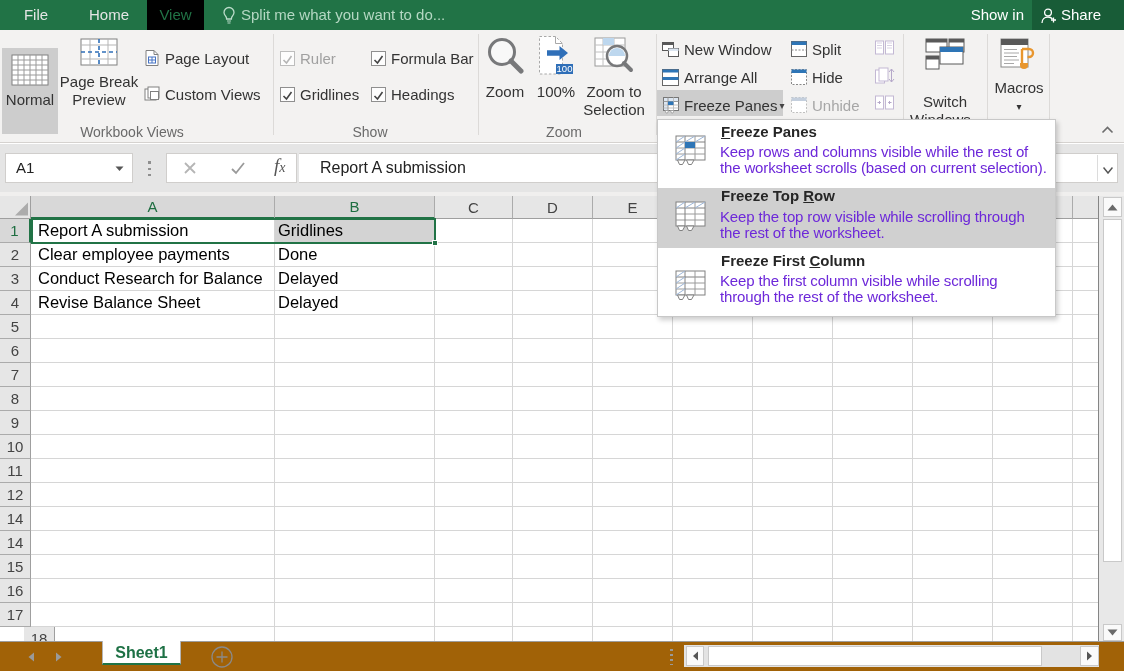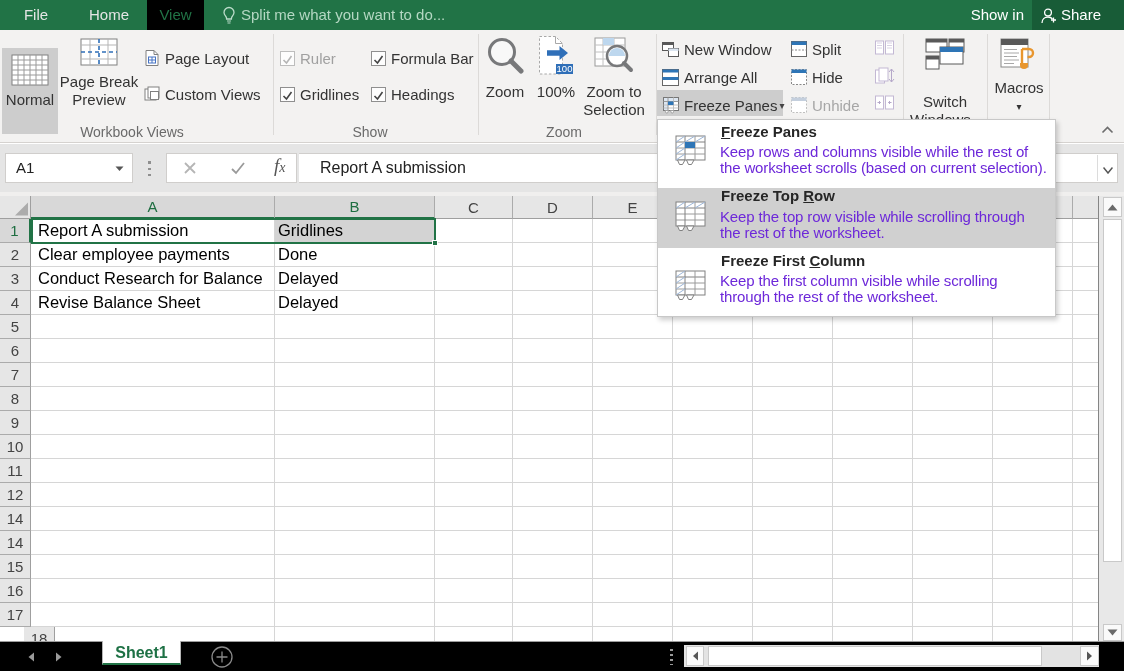--- a/index.html
+++ b/index.html
@@ -38,21 +38,21 @@
 .vline { position:absolute; top:23px; width:1px; background:#d6d6d6; }
 .hline { position:absolute; left:31px; height:1px; background:#d6d6d6; }
 .cell { position:absolute; font-size:16.5px; color:#000; white-space:nowrap; }
 
 
 #menu { position:absolute; left:657px; top:119px; width:399px; height:198px; background:#fff; border:1px solid #c8c8c8; box-shadow:2px 3px 5px rgba(0,0,0,0.2); }
 .mi-title { position:absolute; left:63px; font-size:15px; font-weight:bold; color:#262626; line-height:20px; white-space:nowrap; }
 .mi-desc { position:absolute; left:62px; font-size:15px; color:#6d28d9; line-height:16px; white-space:nowrap; letter-spacing:-0.15px; }
 
 
-#bottom { position:absolute; left:0; top:641px; width:1124px; height:30px; background:#000000; border-top:1px solid #9d9d9d;padding-left:19px; }
+#bottom { position:absolute; left:0; top:641px; width:1124px; height:30px; background:#a16207; border-top:1px solid #9d9d9d;padding-left:19px; }
 #sheettab { position:absolute; left:102px; top:-1px; width:79px; height:24px; background:#fff; border-left:1px solid #b5b5b5; border-right:1px solid #b5b5b5; border-bottom:2px solid #217346; color:#1e7145; font-weight:bold; font-size:16px; text-align:center; line-height:23px; }
 
 
 .sbtn { position:absolute; background:#fafafa; border:1px solid #c9c9c9; display:flex; align-items:center; justify-content:center; }
 </style>
 </head>
 <body>
 <div id="app">
 
   <div id="topbar">

